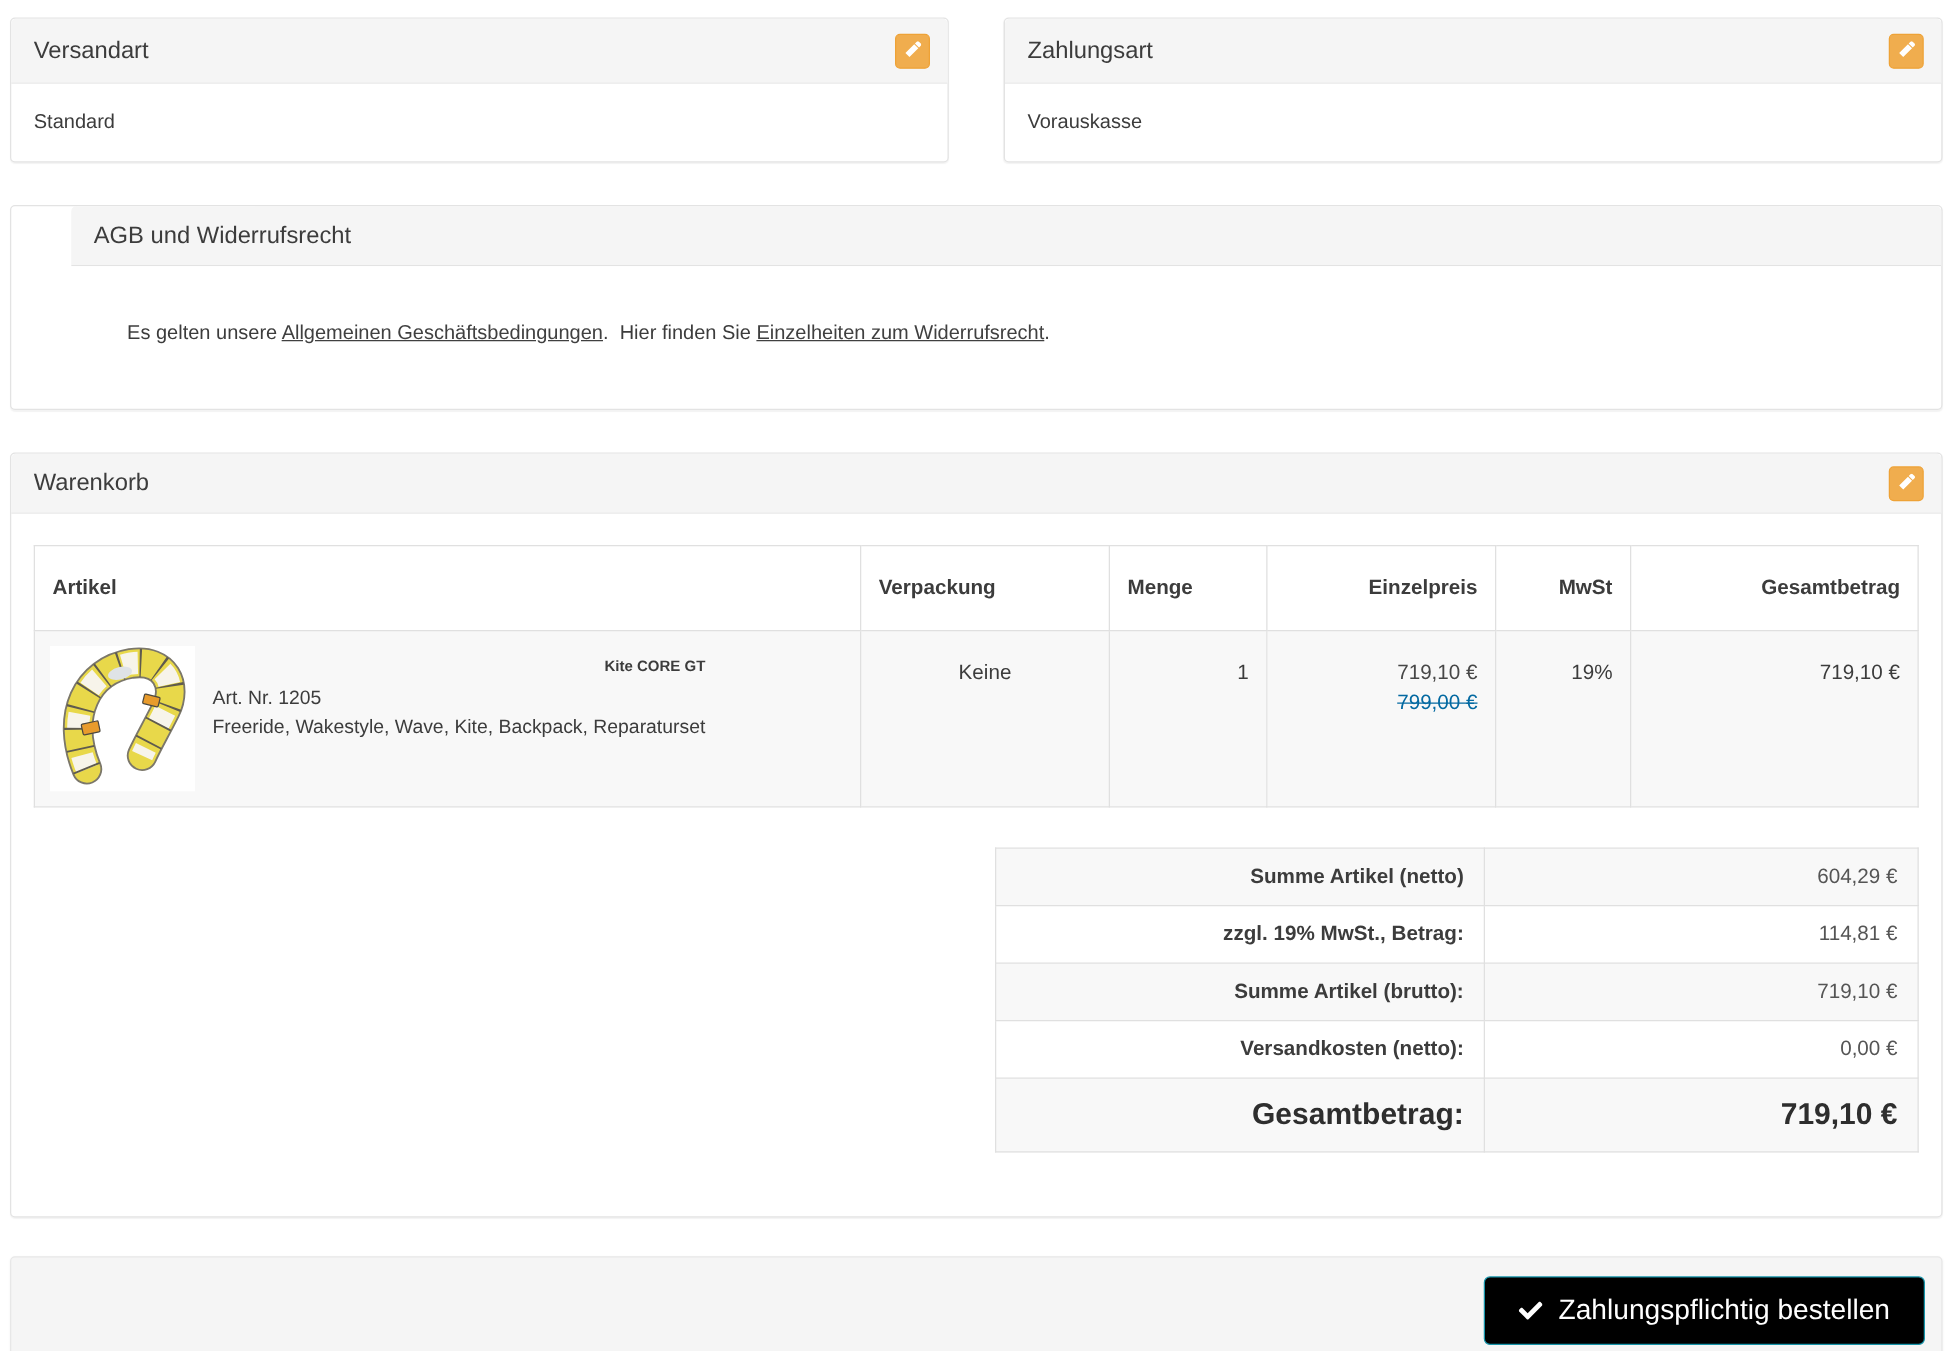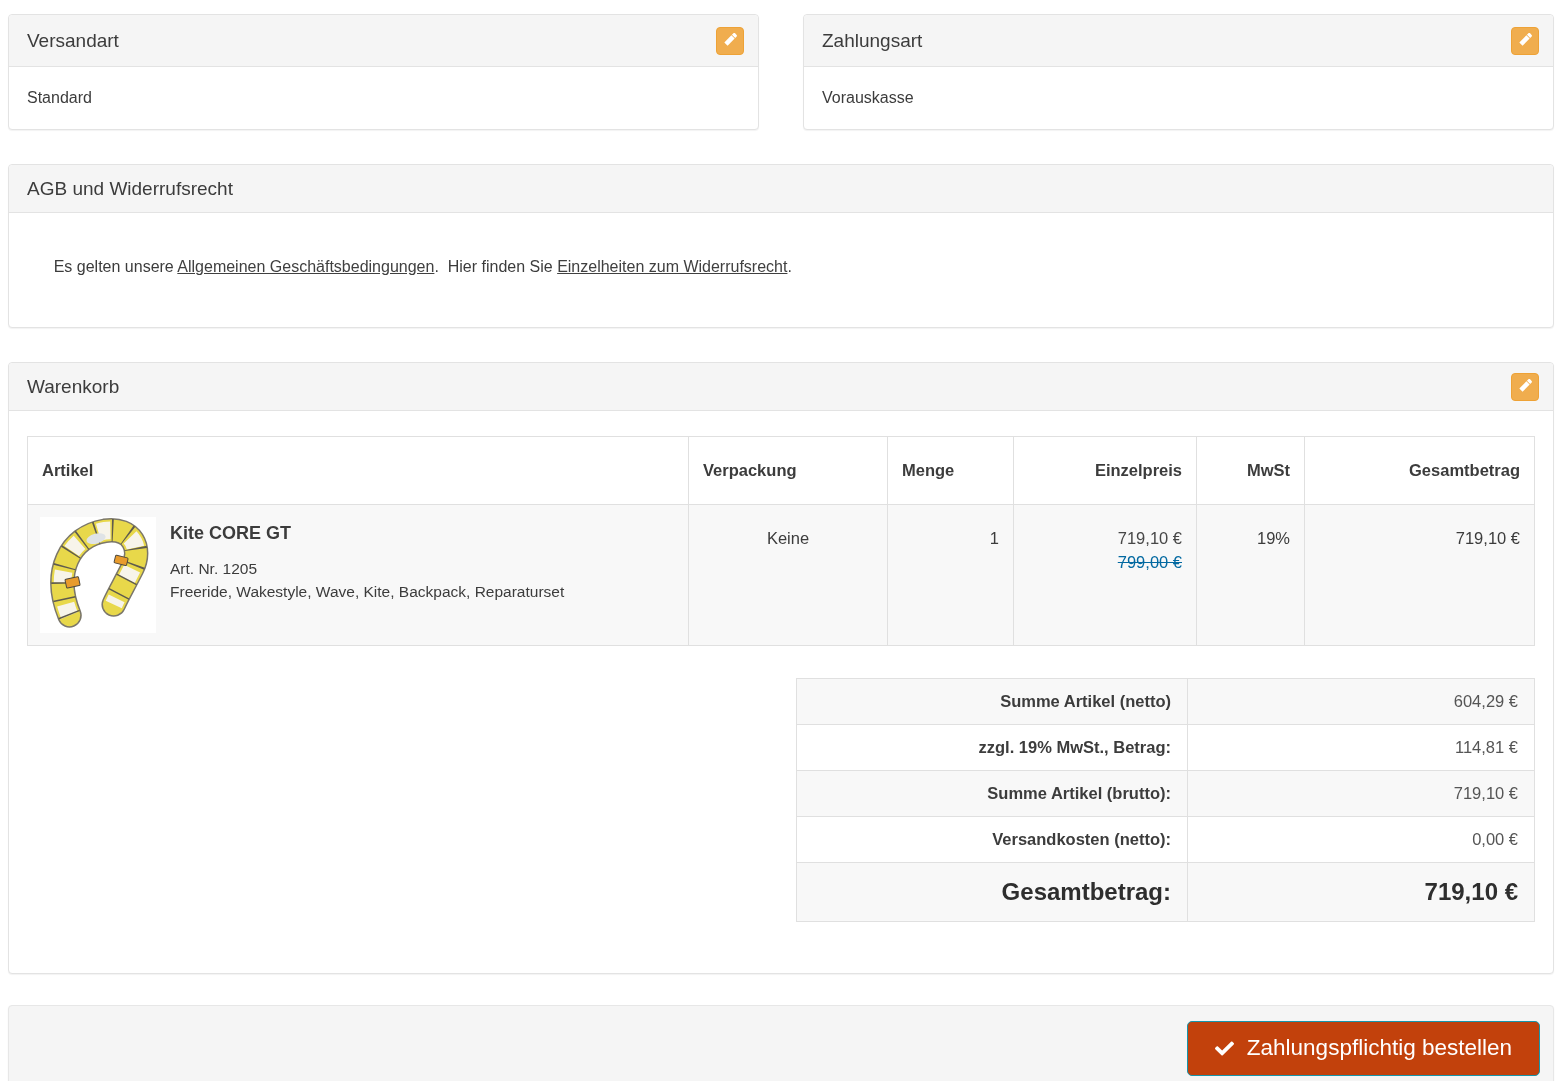--- a/index.html
+++ b/index.html
@@ -38,21 +38,21 @@
     border: 1px solid #eea236;
     border-radius: 4px;
     display: flex; align-items: center; justify-content: center;
     cursor: pointer;
     flex: 0 0 auto;
   }
 
   .top-row { display: flex; gap: 44px; }
   .top-row .panel { flex: 1 1 0; }
 
-  .agb-panel { margin-top: 34px; }
+  .agb-panel { margin-top: 34px; padding-left: 48px; }
   .agb-panel .panel-heading { min-height: 48px; }
   .agb-panel .panel-body { padding: 27px 18px 33px 18px; white-space: pre-wrap; }
   .agb-link { color: #404040; text-decoration: underline; cursor: pointer; }
 
   
   .cart-panel { margin-top: 34px; }
   .cart-panel .panel-heading { min-height: 48px; }
   .cart-body { padding: 18px; }
 
   table.cart-table {
@@ -75,21 +75,21 @@
   .cell-c { text-align: center; }
   .cell-r { text-align: right; }
   td.cell-article { padding: 12px; }
   .article-flex { display: flex; gap: 14px; }
   .article-img {
     width: 116px; height: 116px;
     background: #fff;
     flex: 0 0 auto;
   }
   .article-info { padding-top: 5px; font-size: 15.5px; line-height: 23px; }
-  .article-name { font-size: 18px; font-weight: bold; margin-bottom: 12px; }
+  .article-name { font-size: 12px; font-weight: bold; margin-bottom: 2px; text-align: right; }
   .price-old {
     color: #0369a1;
     text-decoration: line-through;
     margin-top: 5px;
   }
   .value-text { color: #474747; }
 
   
   table.sum-table {
     border-collapse: collapse;
@@ -118,21 +118,21 @@
     background: #f5f5f5;
     border: 1px solid #e7e7e7;
     border-radius: 4px;
     box-shadow: 0 1px 2px rgba(0,0,0,0.06);
     display: flex;
     align-items: center;
     justify-content: flex-end;
     padding-right: 13px;
   }
   .order-btn {
-    background: #c2410c;
+    background: #000000;
     border: 1px solid #1795aa;
     border-radius: 5px;
     color: #fff;
     font-family: "Liberation Sans", sans-serif;
     font-size: 22.5px;
     height: 55px;
     padding: 0 27px;
     display: flex;
     align-items: center;
     gap: 13px;

